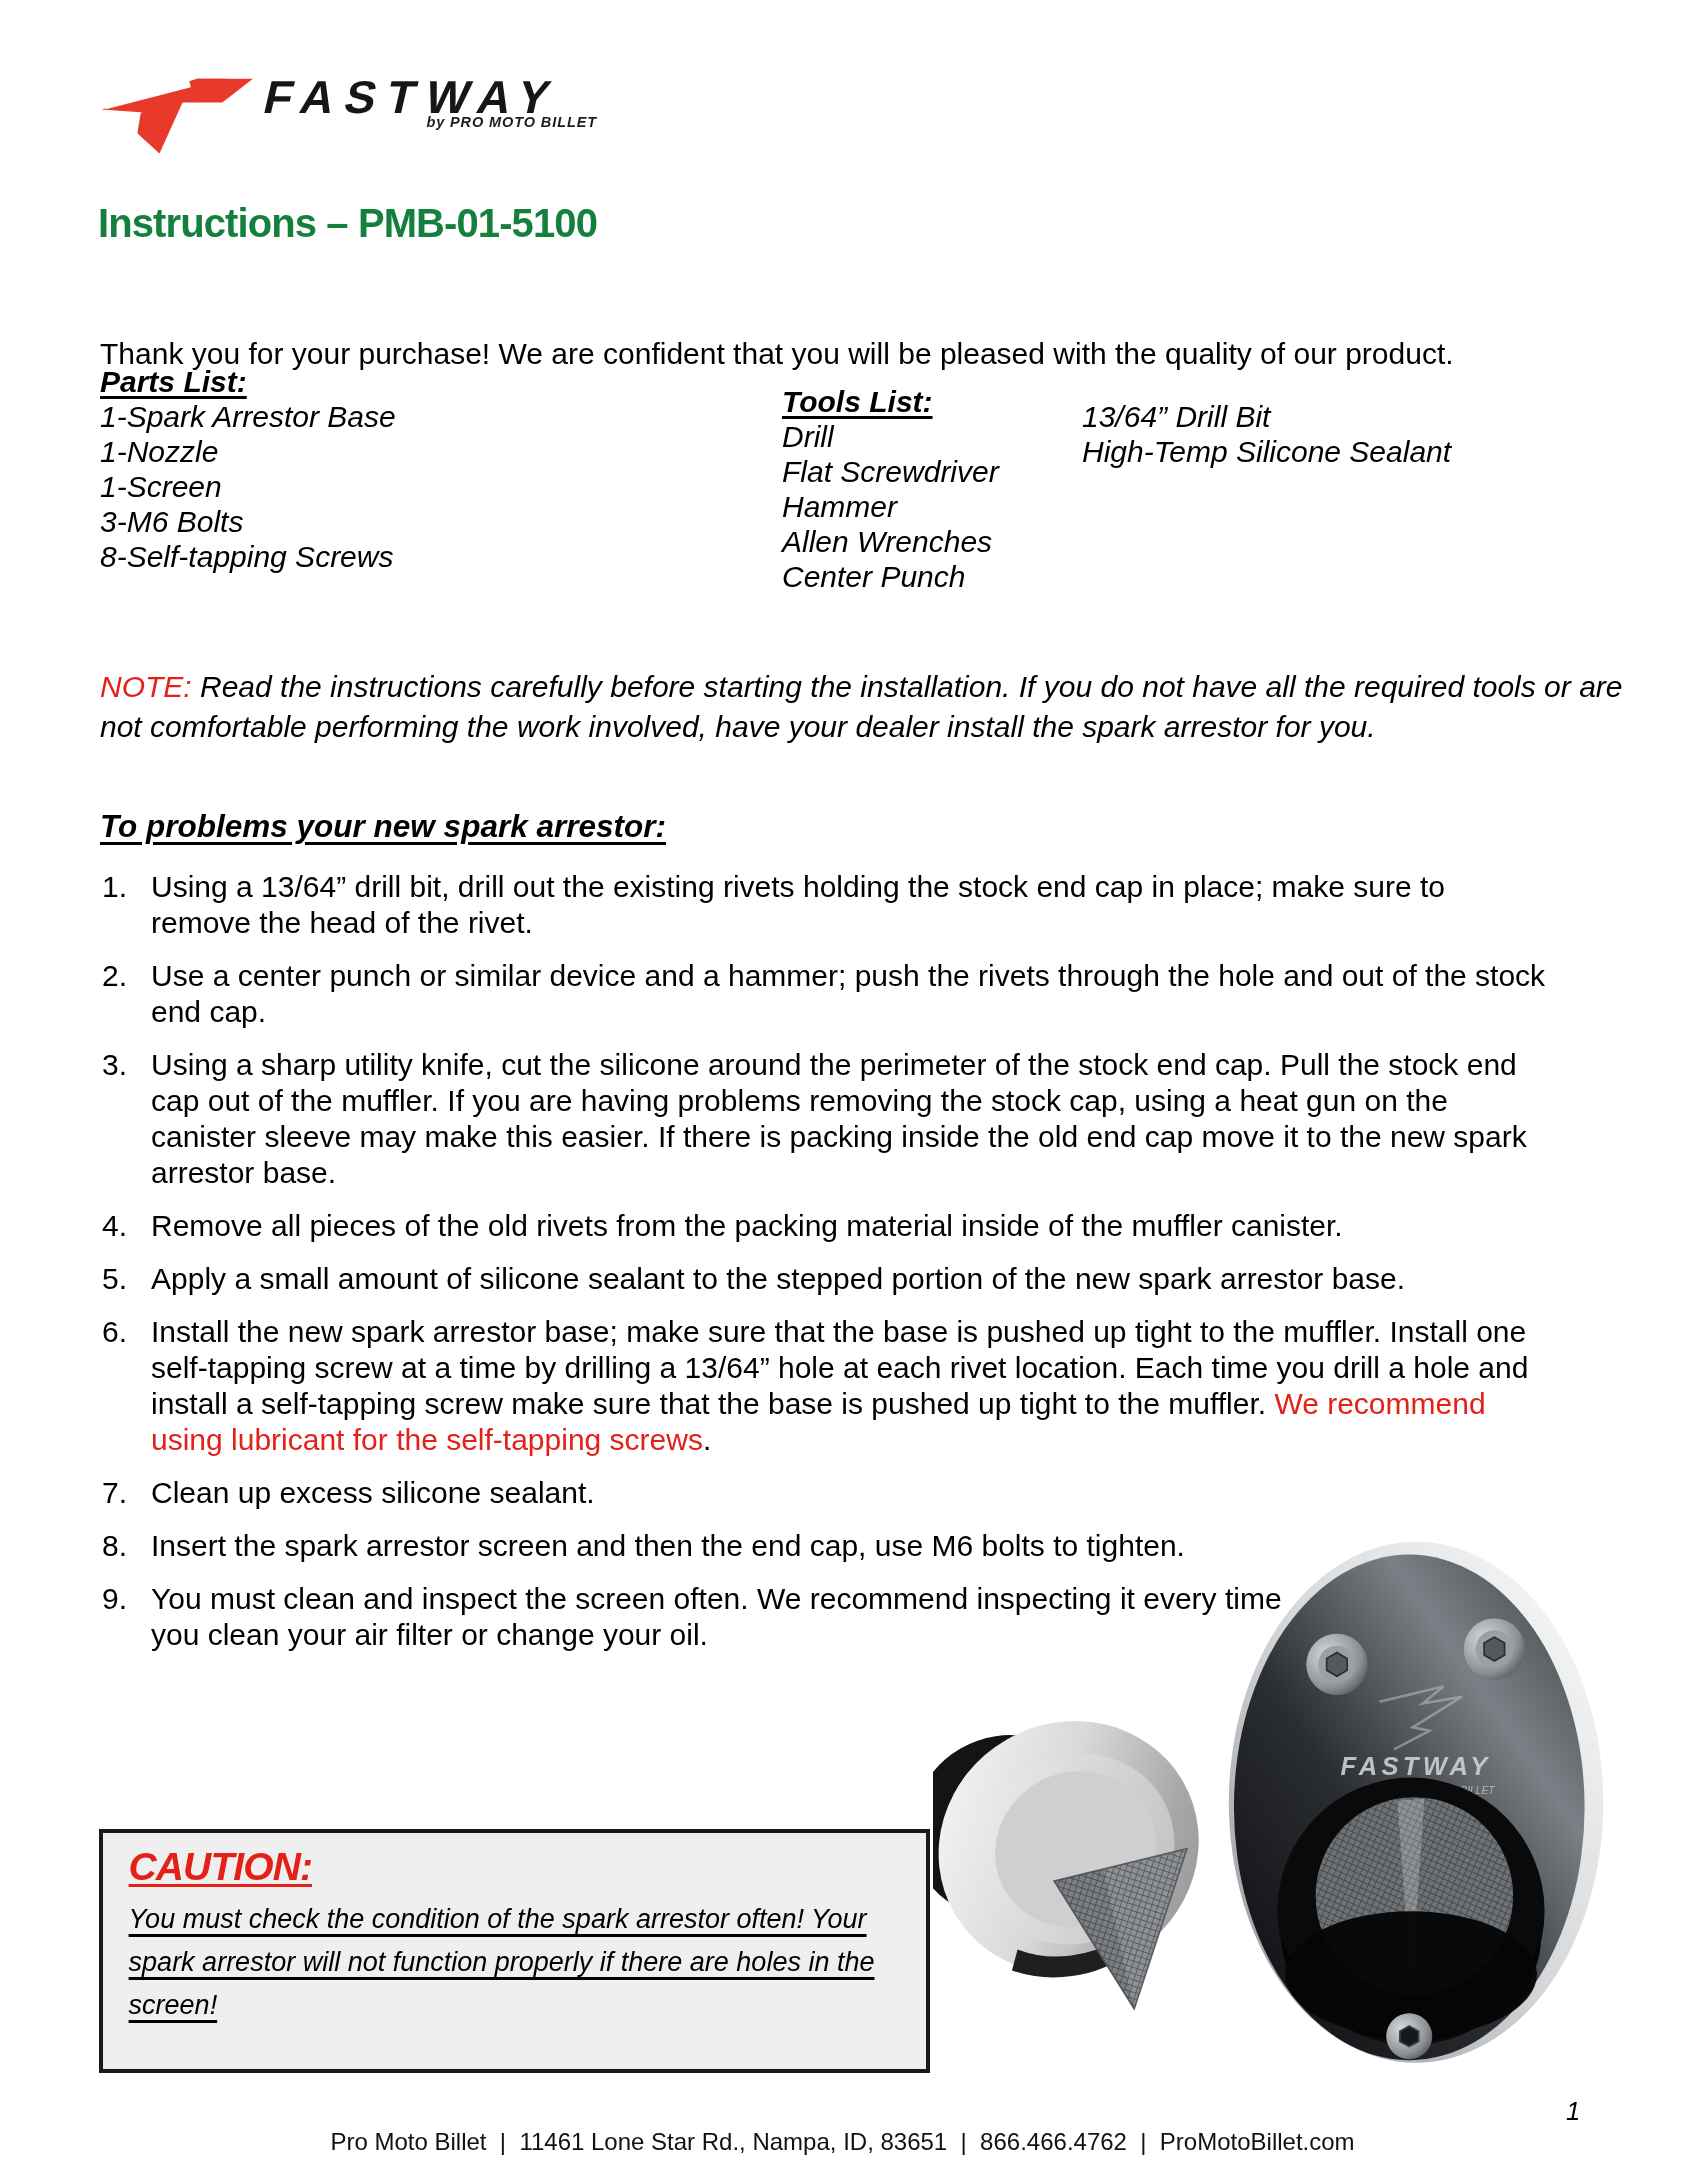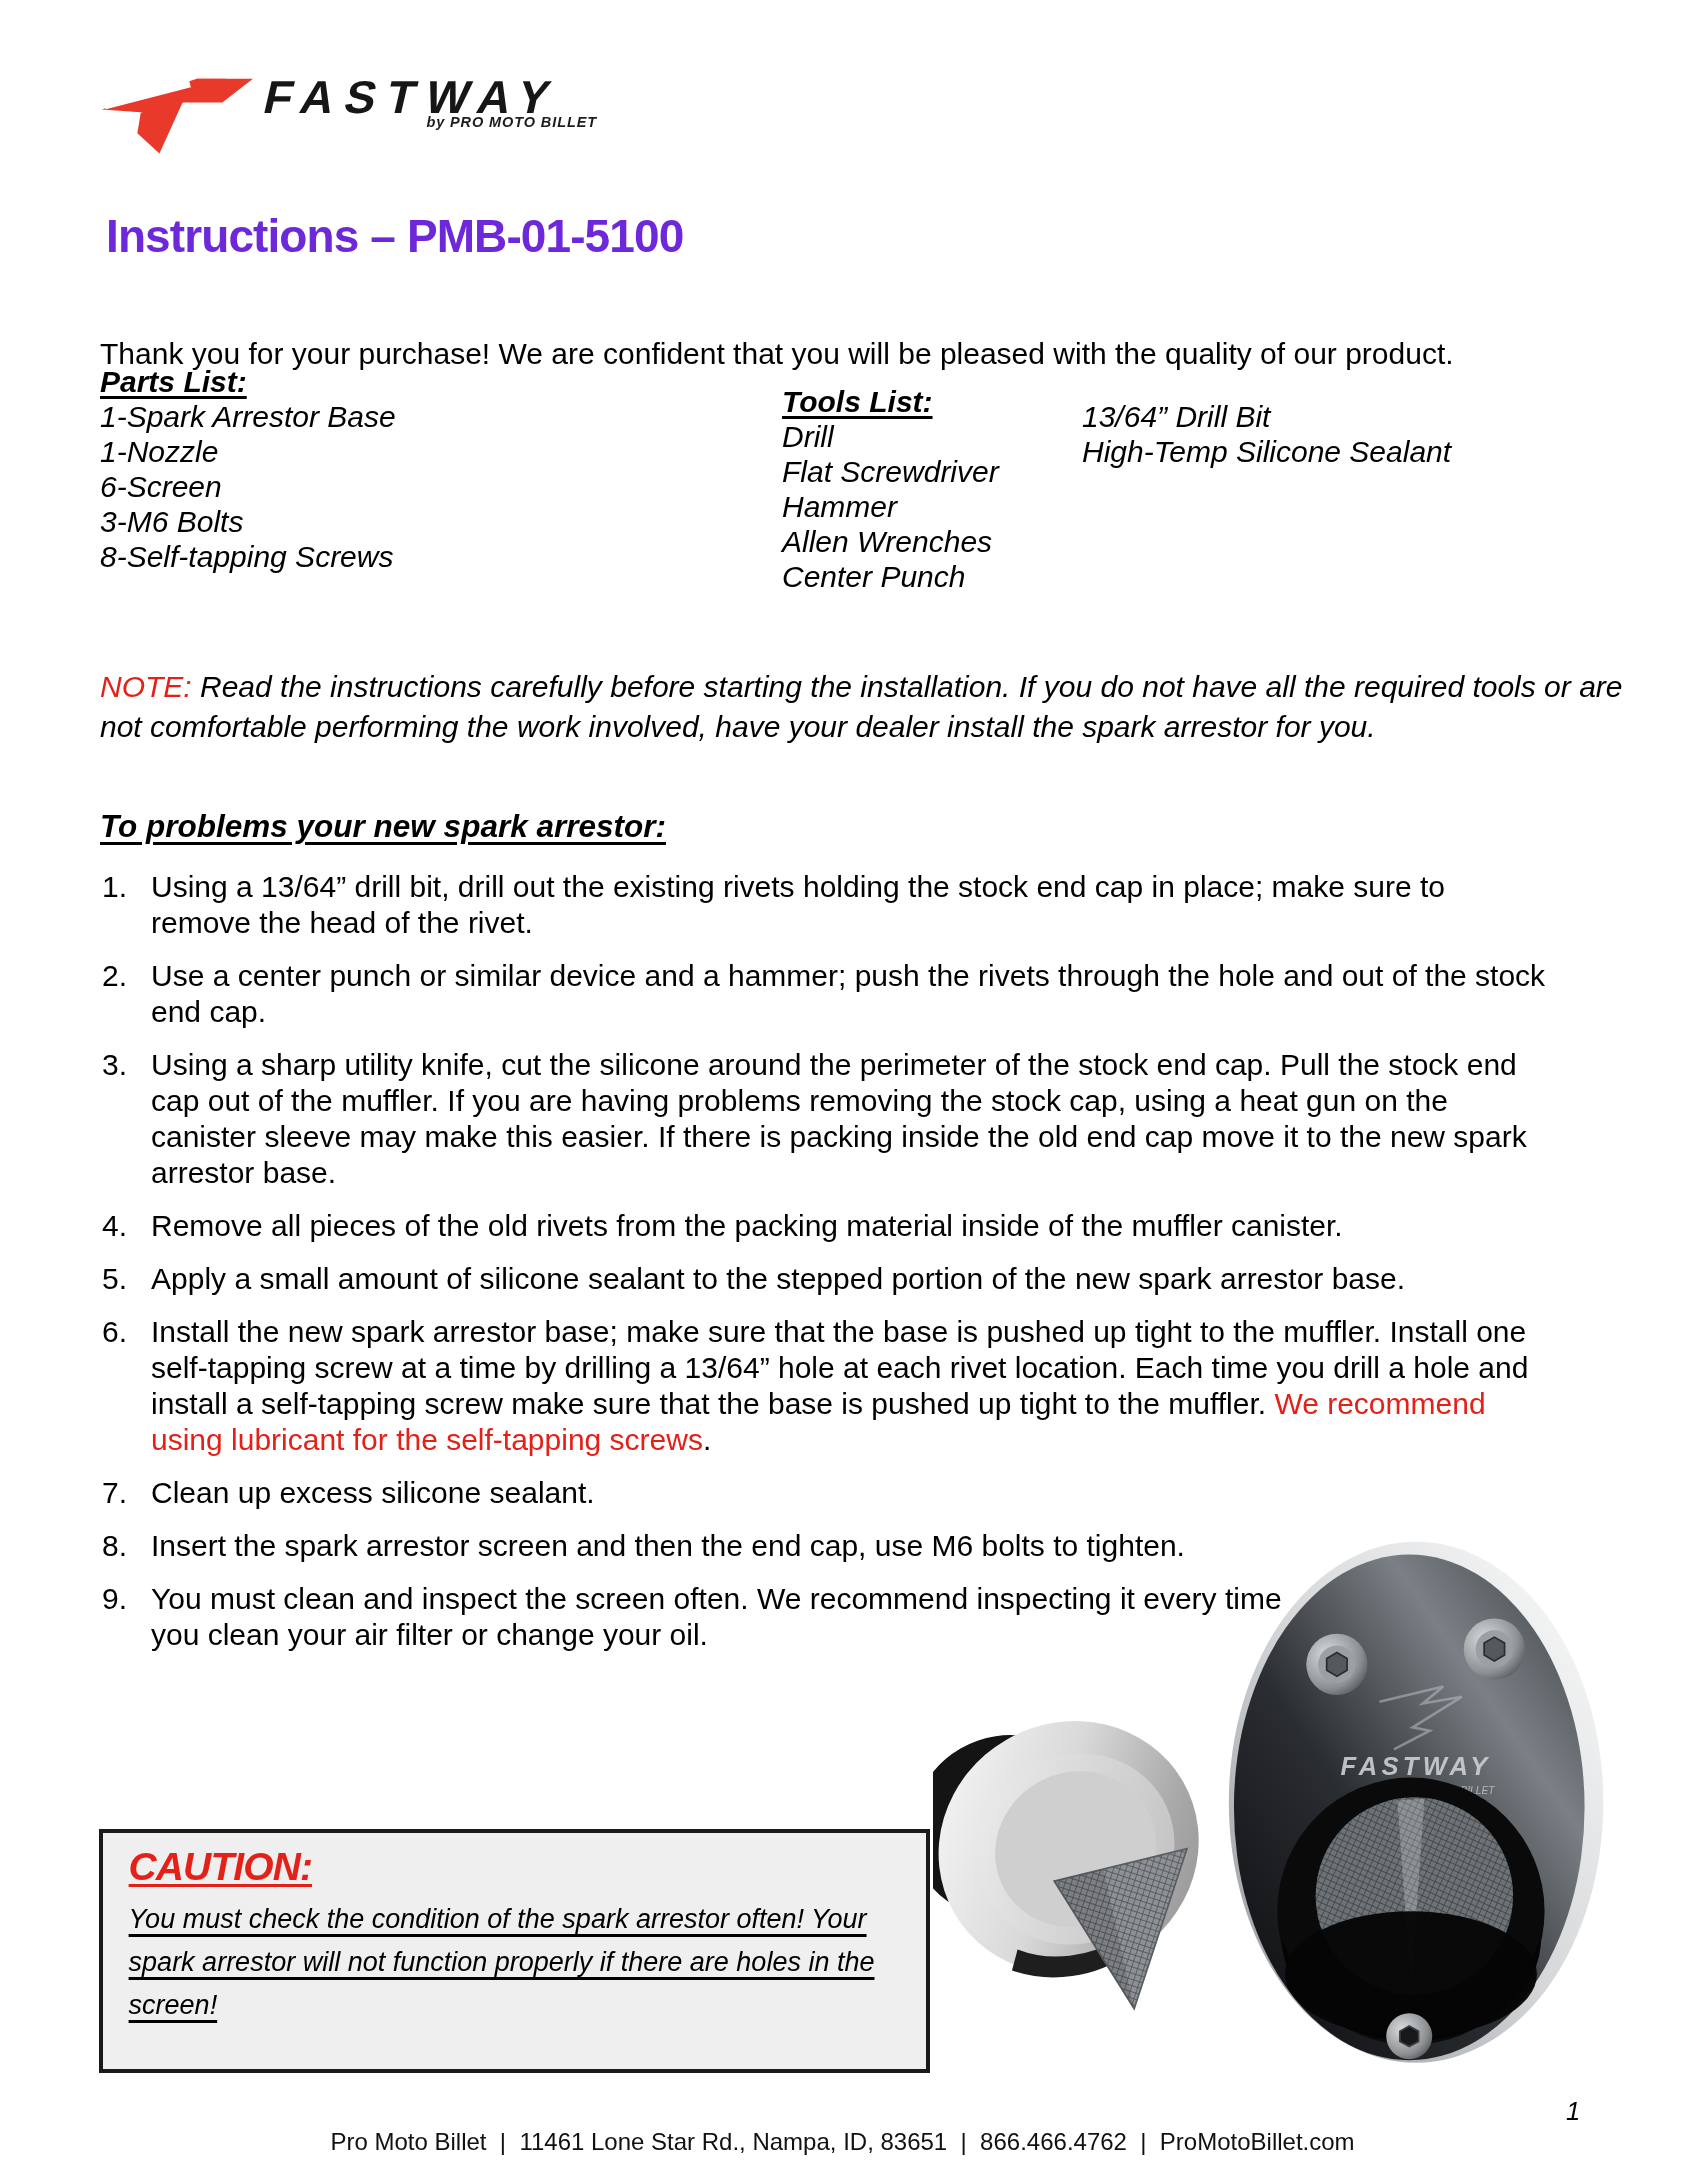--- a/index.html
+++ b/index.html
@@ -16,22 +16,22 @@
     font-size:46px; font-weight:bold; letter-spacing:11px; color:#161616;
     transform:skewX(-13deg); white-space:nowrap;
   }
   .byline {
     position:absolute; left:307px; top:44px; width:192px; text-align:right;
     font-size:14.5px; font-weight:bold; font-style:italic; letter-spacing:0.9px; color:#1c1c1c;
     white-space:nowrap;
   }
   
   .title {
-    position:absolute; left:98px; top:201px; margin:8px;
-    font-size:46px; font-weight:bold; letter-spacing:-0.9px; color:#6d28d9; white-space:nowrap;
+    position:absolute; left:98px; top:201px; margin:0;
+    font-size:40px; font-weight:bold; letter-spacing:-0.9px; color:#15803d; white-space:nowrap;
   }
   .intro { position:absolute; left:100px; top:337px; margin:0; font-size:30px; white-space:nowrap; }
   .col { position:absolute; font-size:30px; font-style:italic; line-height:35px; }
   .colhead { font-weight:bold; text-decoration:underline; text-decoration-thickness:2.6px; text-underline-offset:4.3px; }
   .col ul { list-style:none; margin:0; padding:0; }
   .col-parts  { left:100px;  top:364px; width:477px; }
   .col-tools1 { left:782px;  top:384px; width:290px; }
   .col-tools2 { left:1082px; top:399px; width:528px; }
   .note { position:absolute; left:100px; top:667px; width:1550px; margin:0;
           font-size:30px; font-style:italic; line-height:40px; }
@@ -92,21 +92,21 @@
   </div>
 
   <h1 class="title">Instructions – PMB-01-5100</h1>
   <p class="intro">Thank you for your purchase! We are confident that you will be pleased with the quality of our product.</p>
 
   <div class="col col-parts">
     <div class="colhead">Parts List:</div>
     <ul id="parts-list">
         <li>1-Spark Arrestor Base</li>
         <li>1-Nozzle</li>
-        <li>6-Screen</li>
+        <li>1-Screen</li>
         <li>3-M6 Bolts</li>
         <li>8-Self-tapping Screws</li>
       </ul>
   </div>
   <div class="col col-tools1">
     <div class="colhead">Tools List:</div>
     <ul id="tools-col1">
         <li>Drill</li>
         <li>Flat Screwdriver</li>
         <li>Hammer</li>

